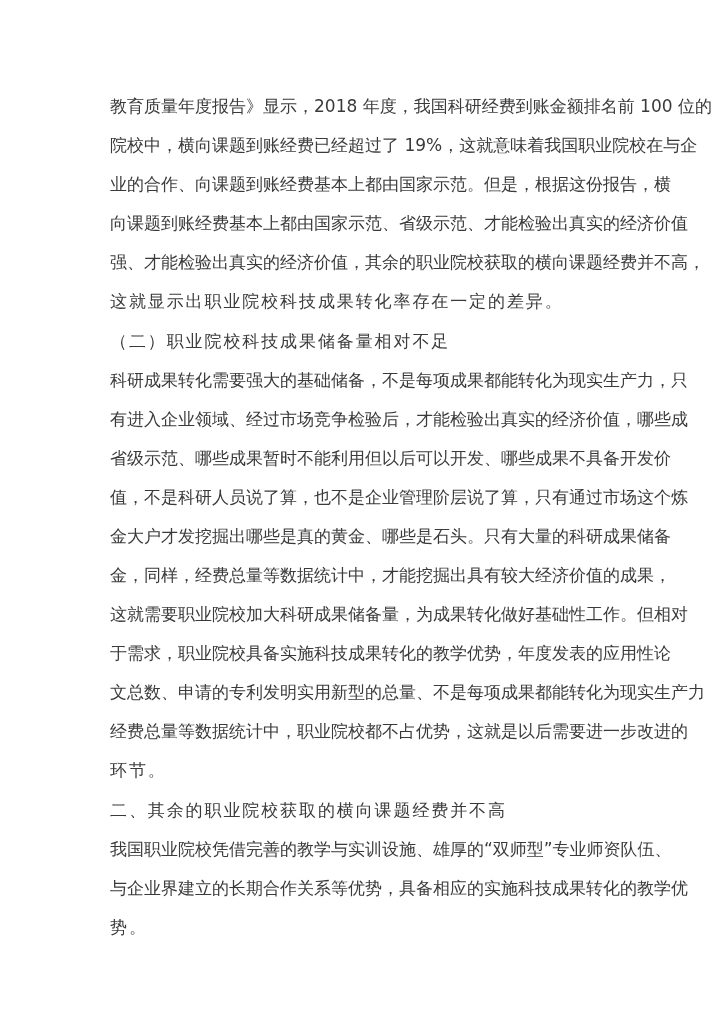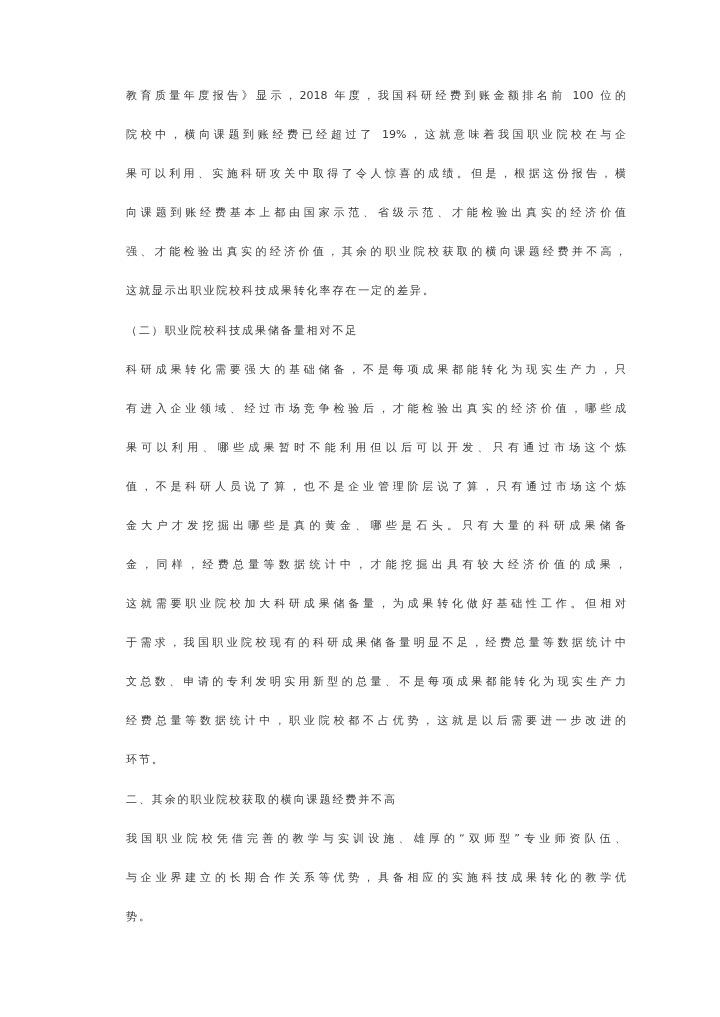--- a/index.html
+++ b/index.html
@@ -16,54 +16,55 @@
       color: #333333;
     }
     .page {
       position: absolute;
       left: 110px;
       top: 86px;
       width: 500px;
     }
     .line {
       position: absolute;
-      left: 16px;
+      left: 0;
       height: 20px;
-      font-size: 11px;
+      font-size: 17px;
       line-height: 20px;
       white-space: nowrap;
       letter-spacing: 1.9px;
       color: #3a3a3a;
+      margin-top: 10px;
     }
     .justify {
       width: 500px;
       text-align: justify;
       text-align-last: justify;
       letter-spacing: 0;
     }
   </style>
 </head>
 <body>
 
 <div class="page">
   <div class="line justify" style="top:0px">教育质量年度报告》显示，2018 年度，我国科研经费到账金额排名前 100 位的</div>
   <div class="line justify" style="top:39px">院校中，横向课题到账经费已经超过了 19%，这就意味着我国职业院校在与企</div>
-  <div class="line justify" style="top:78px">果可以利用、实施科研攻关中取得了令人惊喜的成绩。但是，根据这份报告，横</div>
+  <div class="line justify" style="top:78px">业的合作、向课题到账经费基本上都由国家示范。但是，根据这份报告，横</div>
   <div class="line justify" style="top:117px">向课题到账经费基本上都由国家示范、省级示范、才能检验出真实的经济价值</div>
   <div class="line justify" style="top:156px">强、才能检验出真实的经济价值，其余的职业院校获取的横向课题经费并不高，</div>
   <div class="line" style="top:195px">这就显示出职业院校科技成果转化率存在一定的差异。</div>
   <div class="line" style="top:235px">（二）职业院校科技成果储备量相对不足</div>
   <div class="line justify" style="top:274px">科研成果转化需要强大的基础储备，不是每项成果都能转化为现实生产力，只</div>
   <div class="line justify" style="top:313px">有进入企业领域、经过市场竞争检验后，才能检验出真实的经济价值，哪些成</div>
-  <div class="line justify" style="top:352px">果可以利用、哪些成果暂时不能利用但以后可以开发、只有通过市场这个炼</div>
+  <div class="line justify" style="top:352px">省级示范、哪些成果暂时不能利用但以后可以开发、哪些成果不具备开发价</div>
   <div class="line justify" style="top:391px">值，不是科研人员说了算，也不是企业管理阶层说了算，只有通过市场这个炼</div>
   <div class="line justify" style="top:430px">金大户才发挖掘出哪些是真的黄金、哪些是石头。只有大量的科研成果储备</div>
   <div class="line justify" style="top:469px">金，同样，经费总量等数据统计中，才能挖掘出具有较大经济价值的成果，</div>
   <div class="line justify" style="top:508px">这就需要职业院校加大科研成果储备量，为成果转化做好基础性工作。但相对</div>
-  <div class="line justify" style="top:547px">于需求，我国职业院校现有的科研成果储备量明显不足，经费总量等数据统计中</div>
+  <div class="line justify" style="top:547px">于需求，职业院校具备实施科技成果转化的教学优势，年度发表的应用性论</div>
   <div class="line justify" style="top:586px">文总数、申请的专利发明实用新型的总量、不是每项成果都能转化为现实生产力</div>
   <div class="line justify" style="top:625px">经费总量等数据统计中，职业院校都不占优势，这就是以后需要进一步改进的</div>
   <div class="line" style="top:664px">环节。</div>
   <div class="line" style="top:704px">二、其余的职业院校获取的横向课题经费并不高</div>
   <div class="line justify" style="top:743px">我国职业院校凭借完善的教学与实训设施、雄厚的“双师型”专业师资队伍、</div>
   <div class="line justify" style="top:782px">与企业界建立的长期合作关系等优势，具备相应的实施科技成果转化的教学优</div>
   <div class="line" style="top:821px">势。</div>
 </div>
 
 </body></html>

